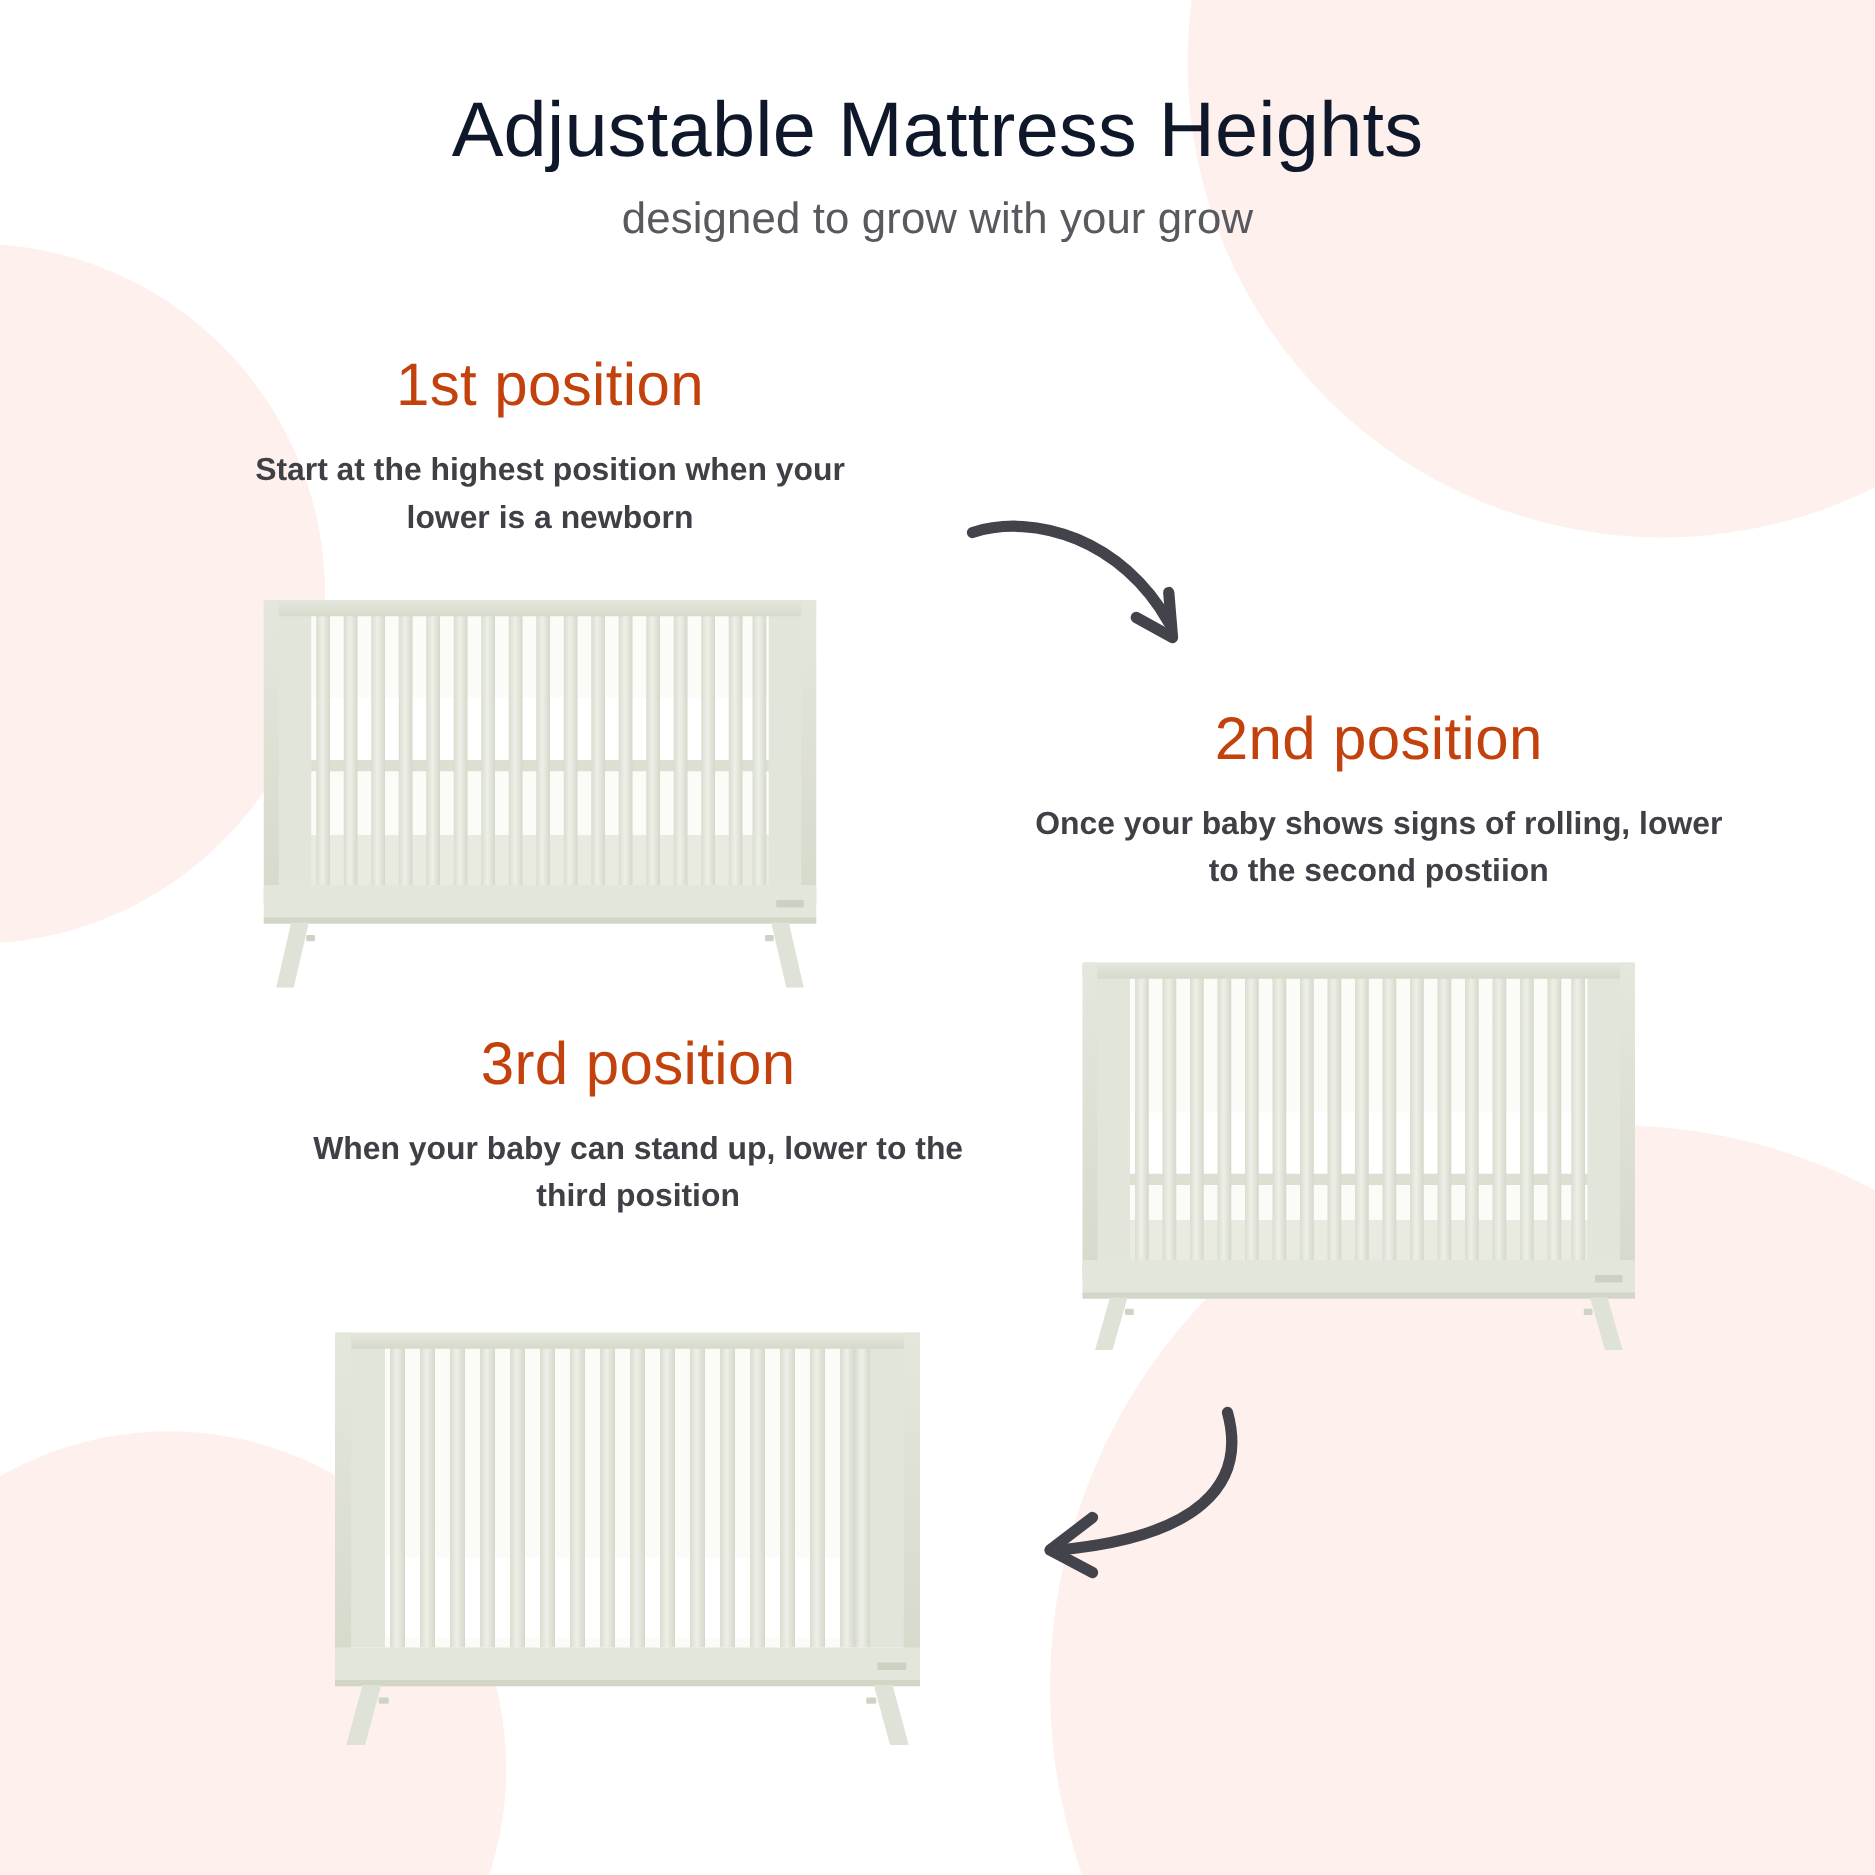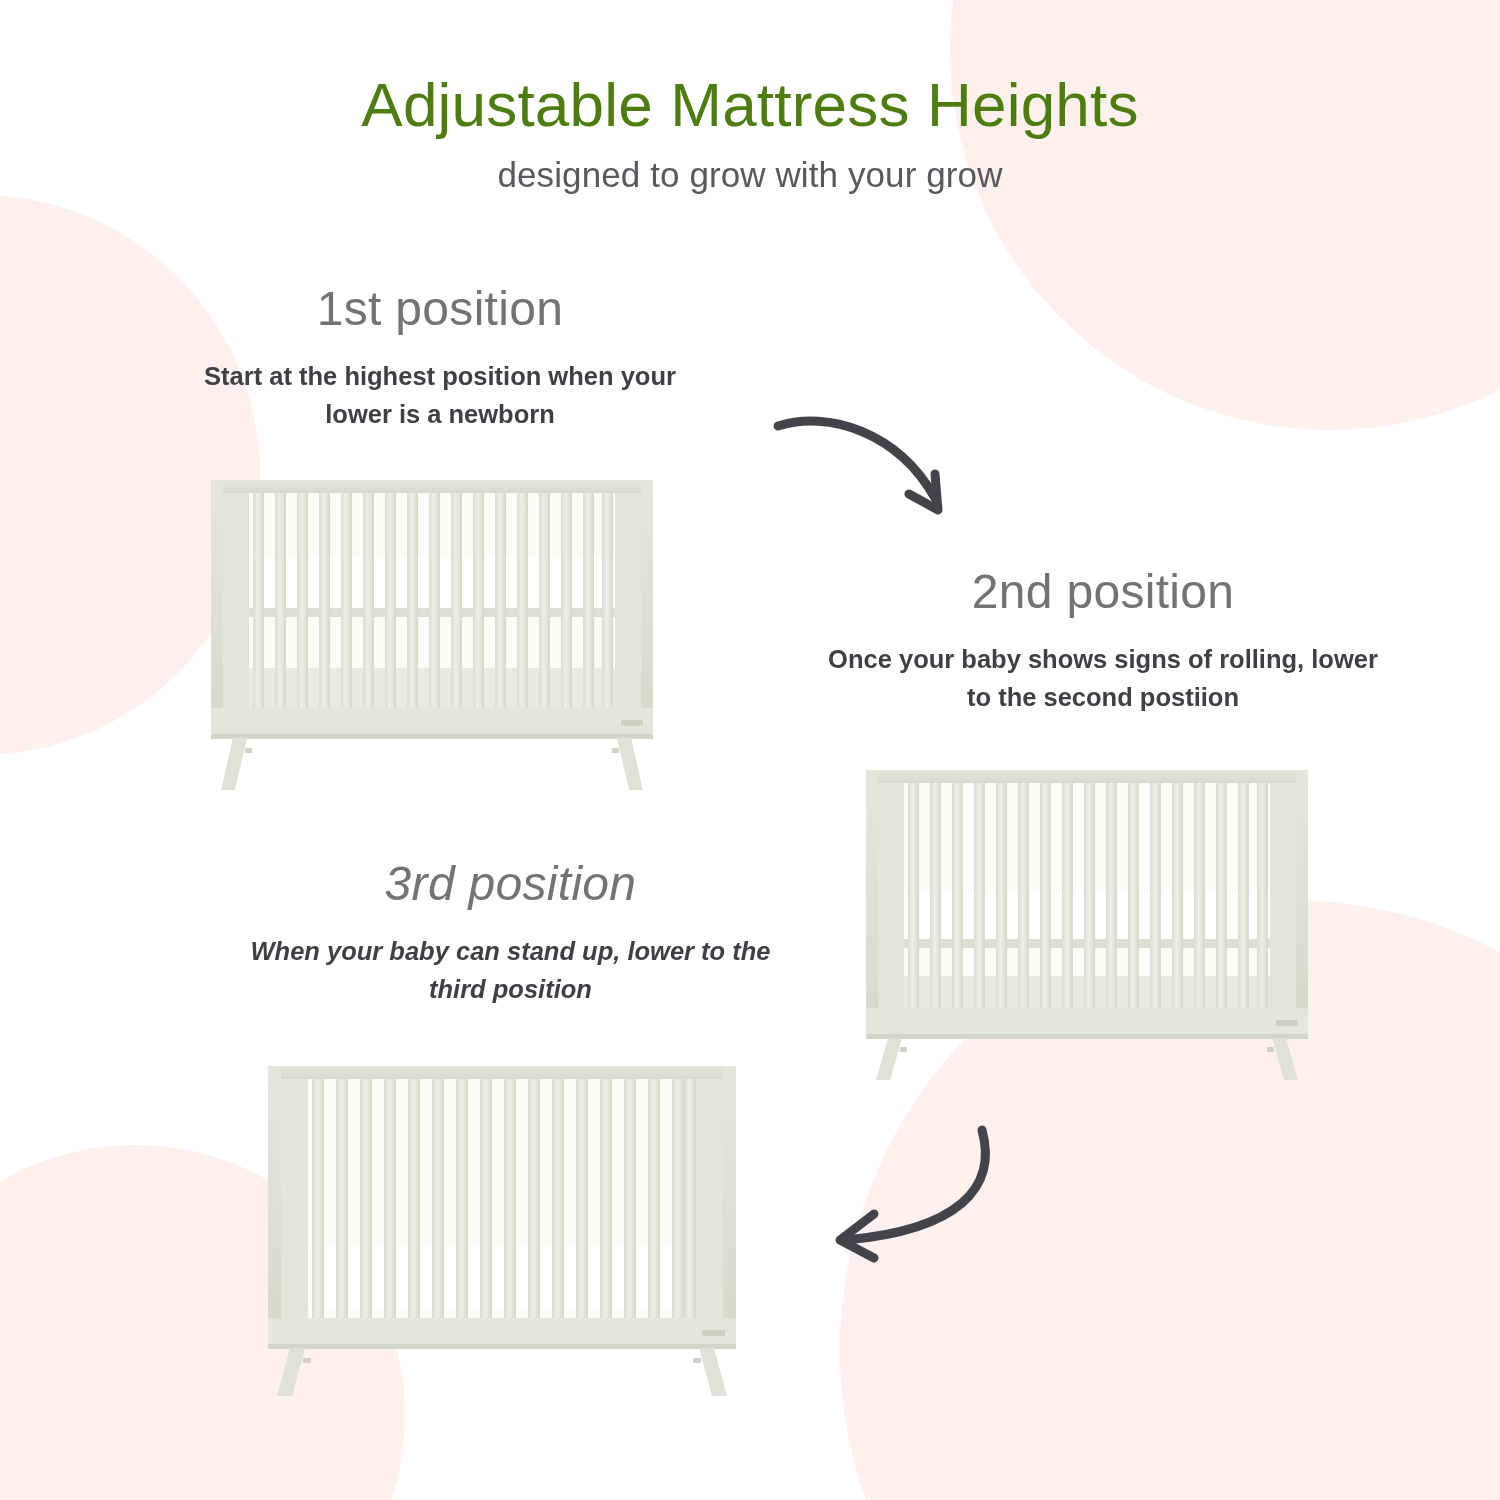--- a/index.html
+++ b/index.html
@@ -17,41 +17,41 @@
   .blob-tr { width:760px; height:760px; top:-330px; right:-210px; }
   .blob-l  { width:560px; height:560px; top:195px; left:-300px; }
   .blob-bl { width:540px; height:540px; bottom:-185px; left:-135px; }
   .blob-br { width:900px; height:900px; bottom:-300px; right:-240px; }
 
   
   .page { position:relative; z-index:2; width:1500px; height:1500px; }
 
   .header { text-align:center; padding-top:72px; }
   .title {
-    font-size:62px; font-weight:400; color:#4d7c0f;
+    font-size:62px; font-weight:400; color:#0f172a;
     letter-spacing:.2px; line-height:1.08;
   }
   .subtitle {
     font-size:35px; font-weight:400; color:#58585e;
     margin-top:16px; letter-spacing:.1px;
   }
 
   
   .block { position:absolute; text-align:center; }
   .block-heading {
-    font-size:48px; font-weight:400; color:#737373;
+    font-size:48px; font-weight:400; color:#c2410c;
     line-height:1.1; letter-spacing:.3px;
   }
   .block-body {
     font-size:25.5px; font-weight:bold; color:#3f3f46;
     line-height:1.48; margin-top:22px;
   }
   .blk-1 { left:180px;  top:283px; width:520px; }
   .blk-2 { left:818px;  top:566px; width:570px; }
-  .blk-3 { left:228px;  top:858px; width:565px;font-style:italic; }
+  .blk-3 { left:228px;  top:826px; width:565px; }
 
   
   .crib { position:absolute; }
   .crib svg { display:block; width:100%; height:100%; }
 
   .crib-1 { left:197px;  top:472px;  width:470px; height:320px; }
   .crib-2 { left:852px;  top:762px;  width:470px; height:320px; }
   .crib-3 { left:252px;  top:1058px; width:500px; height:340px; }
 
   

